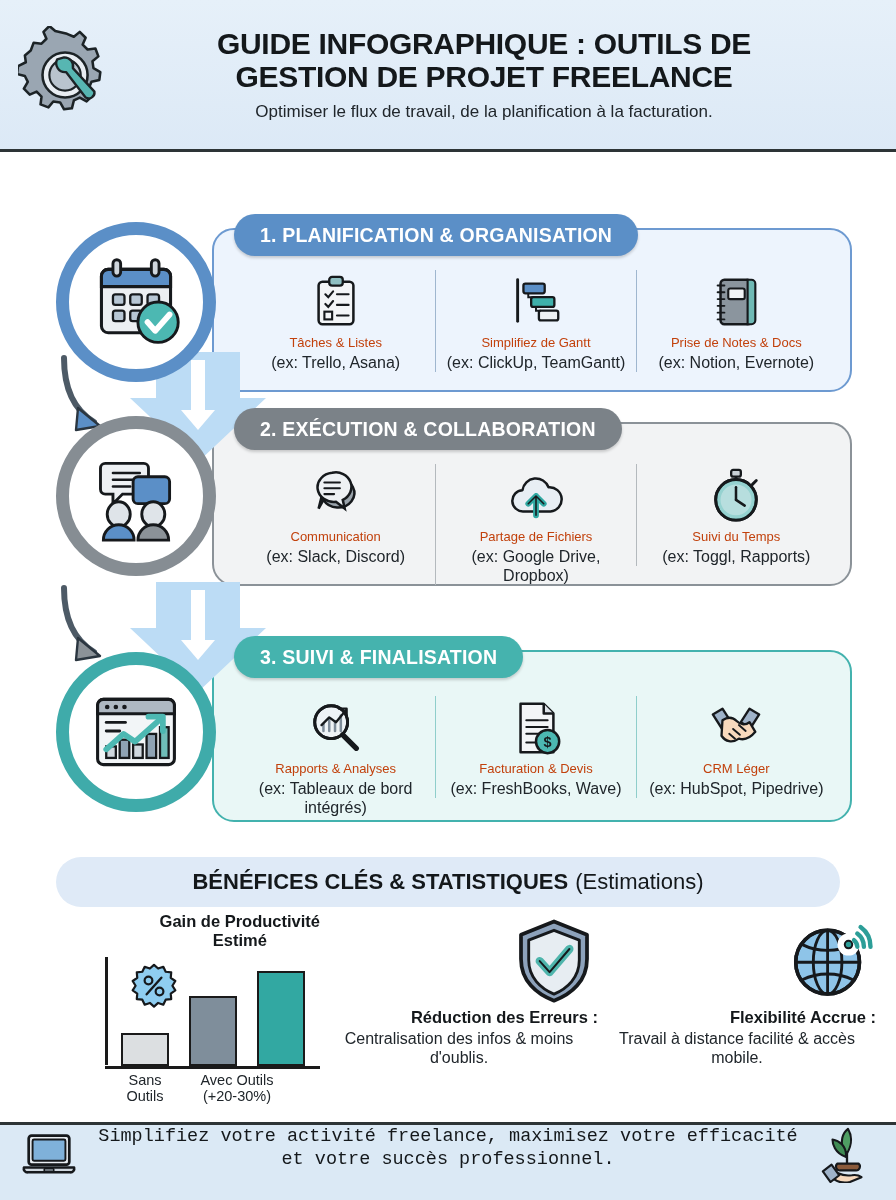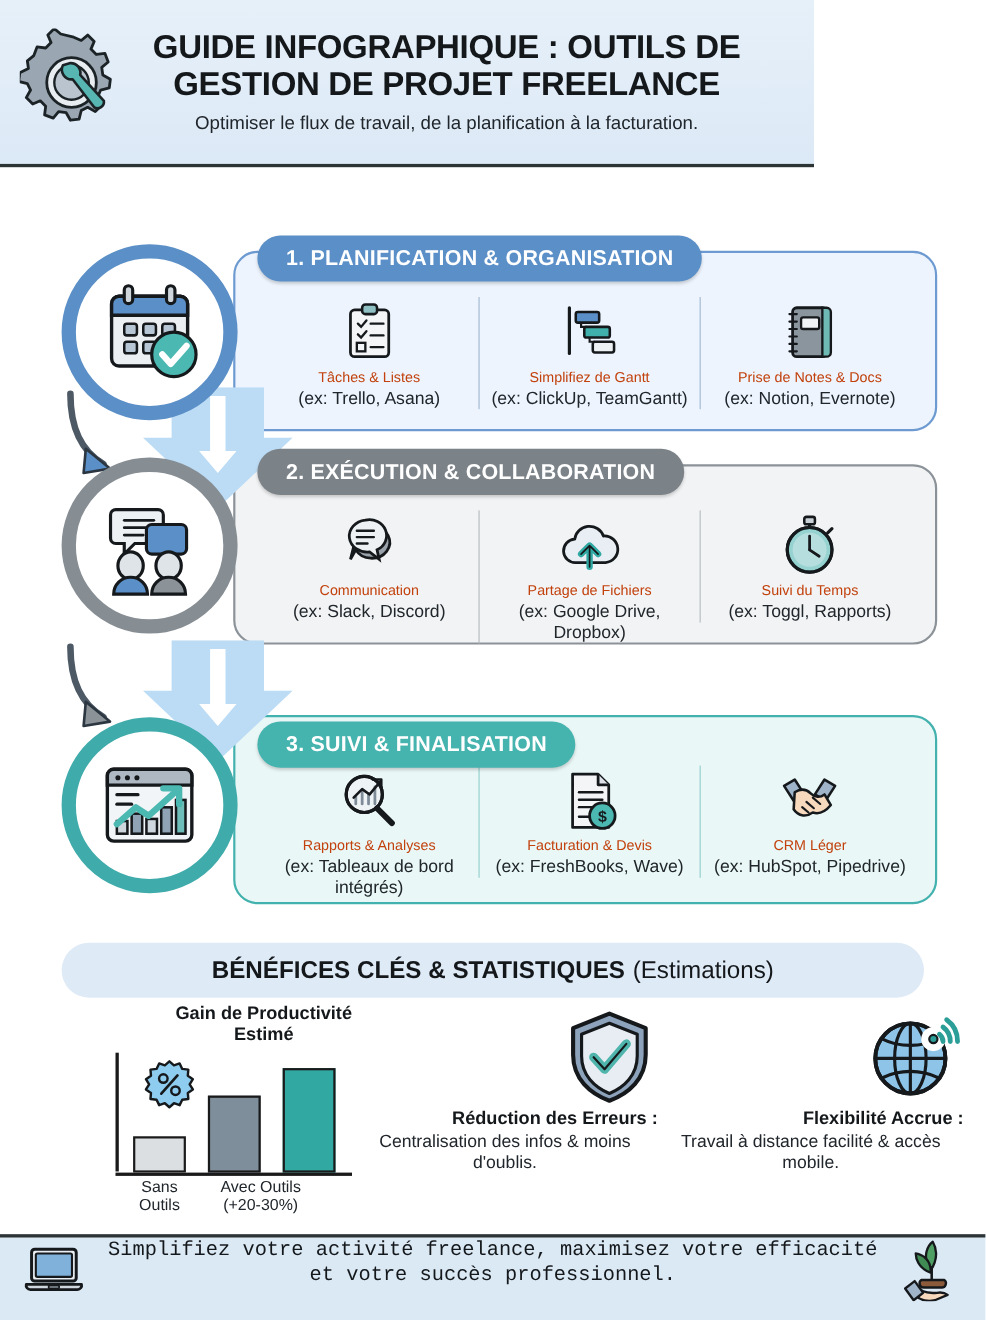--- a/index.html
+++ b/index.html
@@ -6,21 +6,21 @@
   html, body {
     width: 896px; height: 1200px;
     font-family: "Liberation Sans", sans-serif;
     background: #ffffff;
     overflow: hidden;
   }
   .page { position: relative; width: 896px; height: 1200px; background: #ffffff; }
 
   
   .header {
-    position: absolute; left: 0; top: 0; width: 740px; height: 152px;
+    position: absolute; left: 0; top: 0; width: 896px; height: 152px;
     background: linear-gradient(180deg,#e6f0f9 0%, #dce9f6 100%);
     border-bottom: 3px solid #2d3436;
     display: flex; align-items: center; padding: 4px 18px;
   }
   .header-logo { width: 98px; height: 98px; flex: 0 0 98px; margin-right: 4px; }
   .header-text { flex: 1; text-align: center; padding-right: 30px; }
   .title {
     font-size: 30px; font-weight: bold; color: #14181b;
     letter-spacing: -0.3px; line-height: 1.12;
   }
@@ -51,21 +51,21 @@
 
   .stage-pill {
     position: absolute; height: 42px; border-radius: 21px;
     background: #5b8fc7; color: #ffffff;
     display: flex; align-items: center; padding: 0 26px;
     font-size: 19.5px; font-weight: bold; letter-spacing: 0.2px;
     z-index: 5; white-space: nowrap;
     box-shadow: 0 2px 3px rgba(0,0,0,0.18);
   }
   .stage-pill.s2 { background: #7b8288; }
-  .stage-pill.s3 { background: #45b3ae; margin-top: 20px; }
+  .stage-pill.s3 { background: #45b3ae; }
 
   .cols {
     position: absolute; display: flex; align-items: flex-start;
   }
   .col {
     flex: 1 1 0; text-align: center; padding: 0 6px;
     display: flex; flex-direction: column; align-items: center;
   }
   .col + .col { border-left: 1.5px solid #9fb6cf; }
   .col.g + .col.g { border-left-color: #b4b9bd; }

